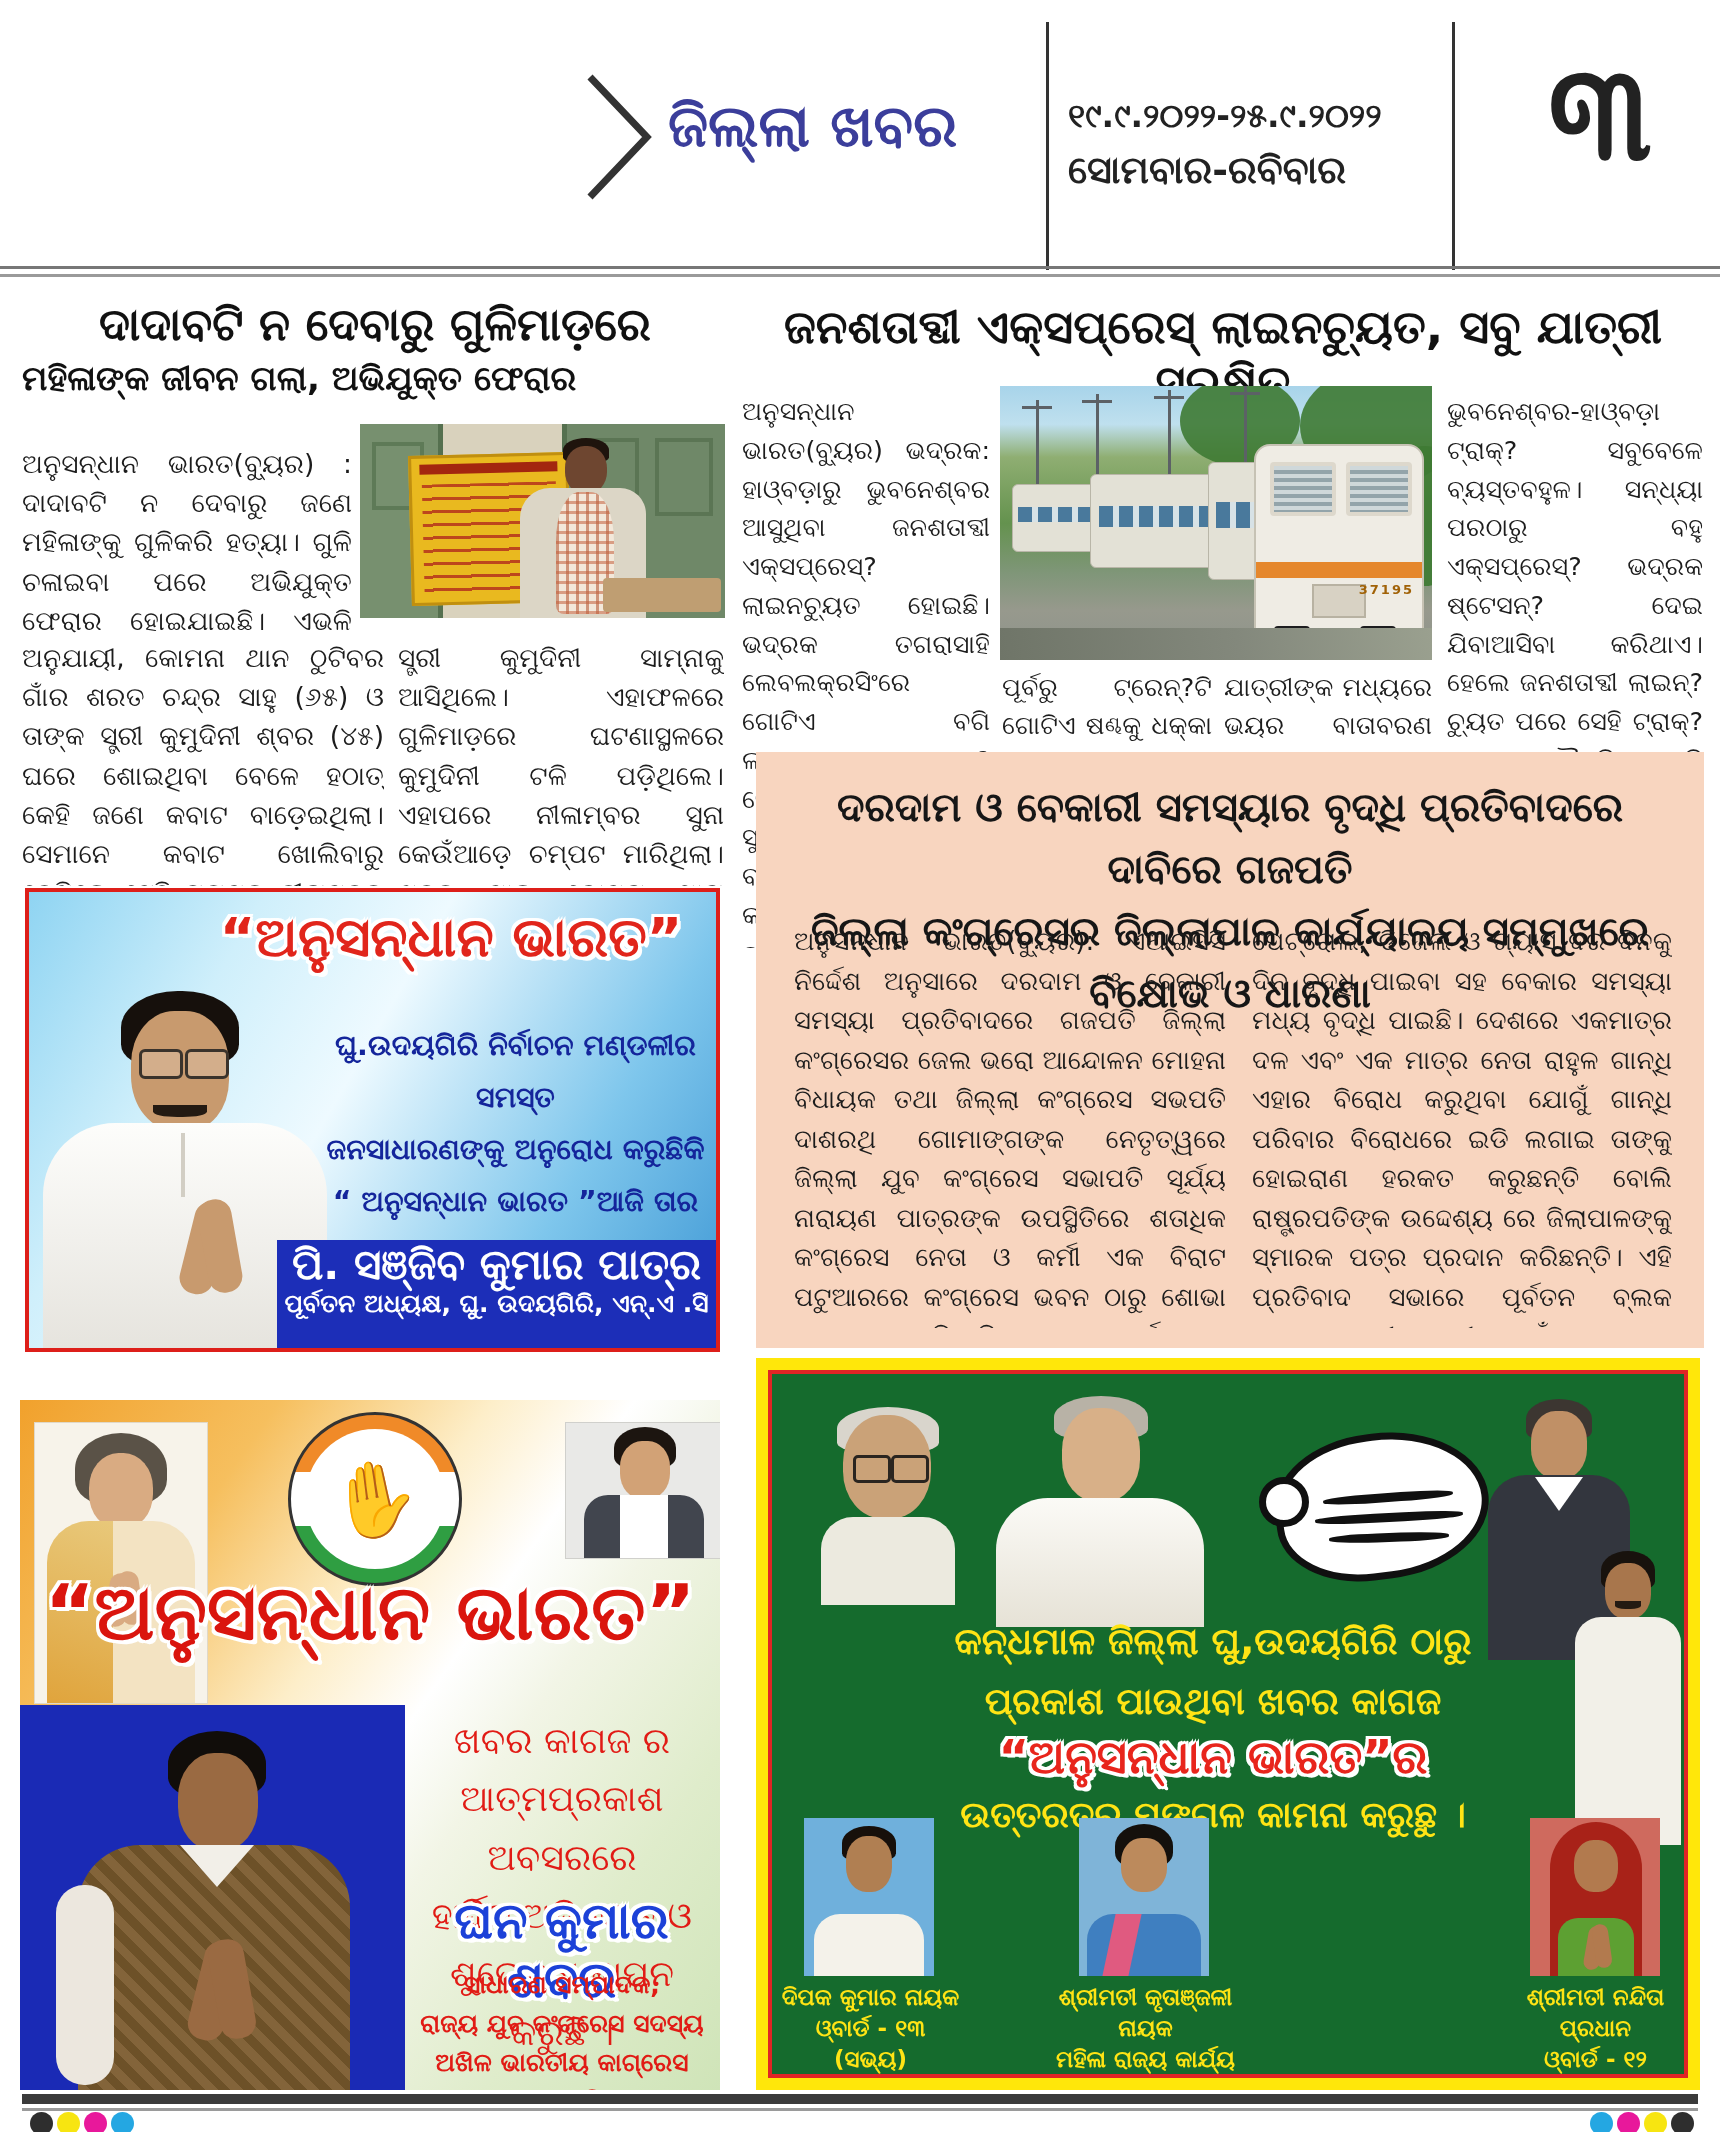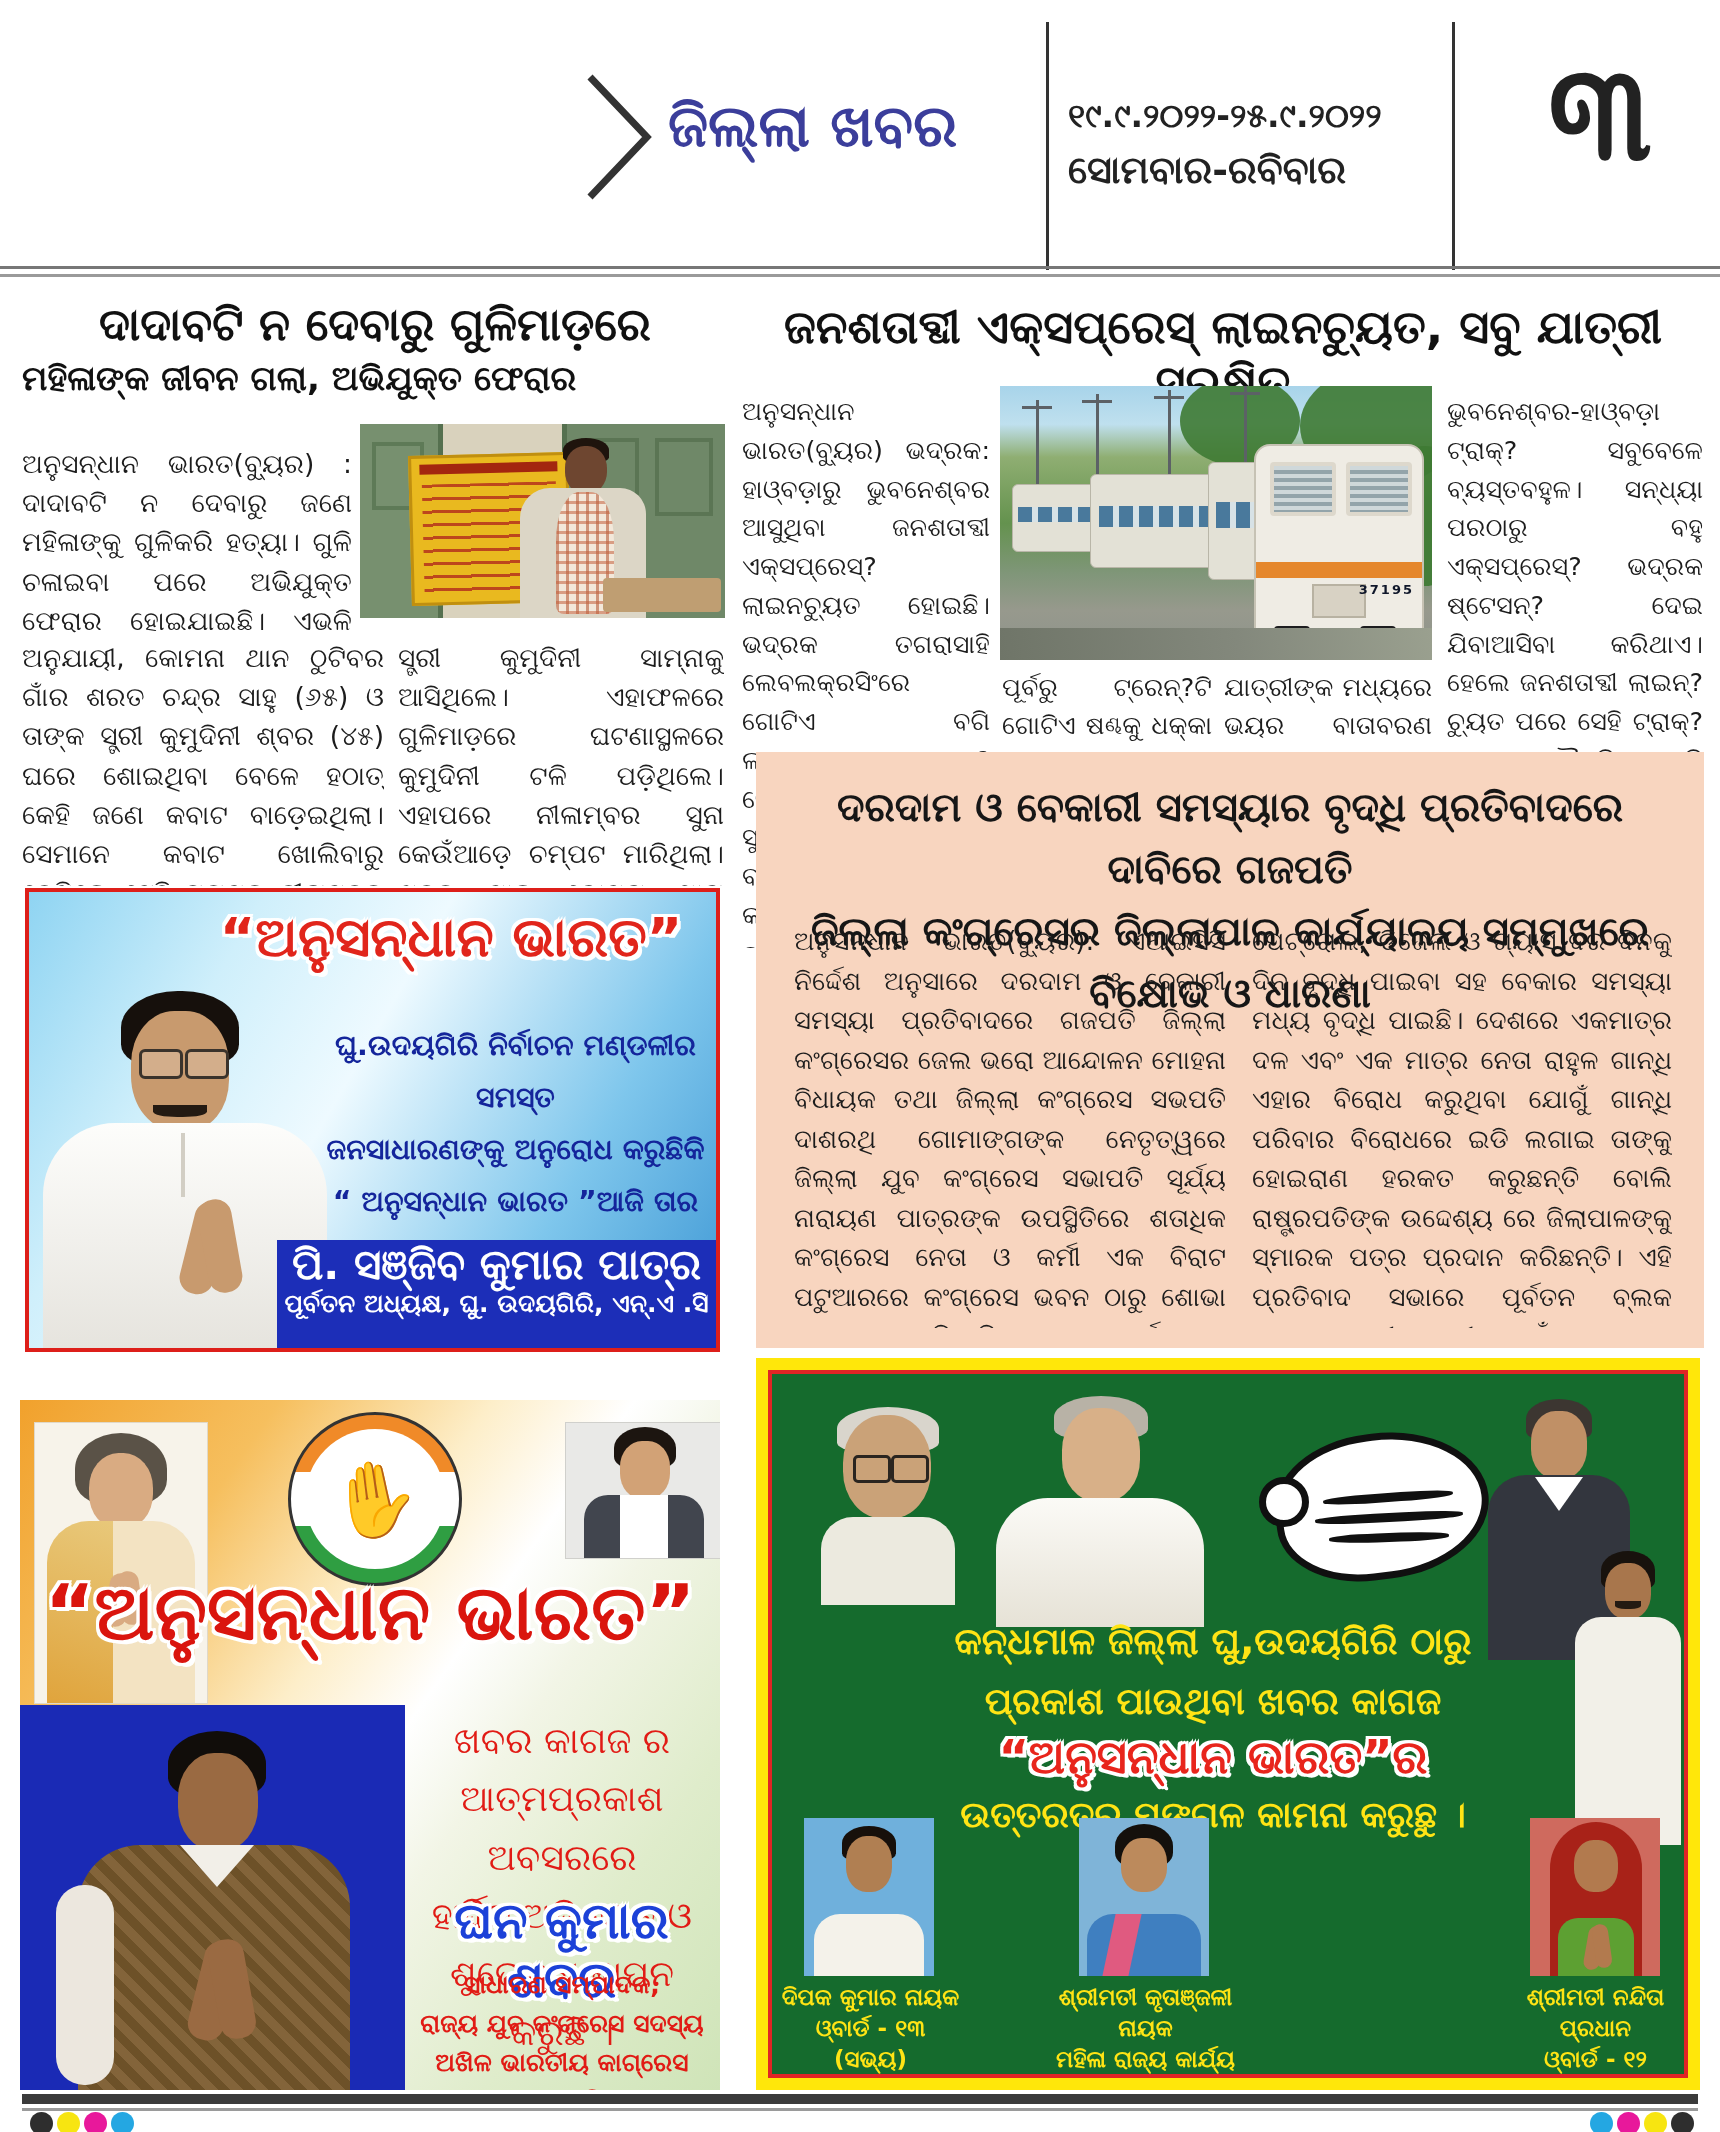--- a/index.html
+++ b/index.html
@@ -37,21 +37,21 @@
   .p2-tree{border-radius:50%;background:#3e7a33;opacity:.9;}
   .p2-pole{width:3px;background:#5c6166;}
   .p2-pole::after{content:"";position:absolute;top:6px;left:-14px;width:30px;height:3px;background:#5c6166;}
   .p2-car{background:#e3e1d6;border-radius:6px;border:1px solid #b9b6a8;}
   .p2-car i{position:absolute;left:6%;right:6%;top:34%;height:22%;display:block;
      background:repeating-linear-gradient(90deg,#49799c 0 14px,#d7e2e6 14px 20px);}
   .p2-loco{background:#efece4;border-radius:16px 16px 8px 8px;border:2px solid #c6c2b4;}
   .p2-win{position:absolute;top:16px;width:58px;height:46px;border:4px solid #ddd8cc;border-radius:4px;
      background:repeating-linear-gradient(180deg,#cfd8da 0 4px,#93a4aa 4px 8px);}
   .p2-stripe{position:absolute;left:0;right:0;top:116px;height:16px;background:#e5872c;}
-  .p2-num{position:absolute;right:8px;top:136px;font-size:13px;color:#0f172a;letter-spacing:2px;font-weight:bold;}
+  .p2-num{position:absolute;right:8px;top:136px;font-size:13px;color:#a16207;letter-spacing:2px;font-weight:bold;}
   .p2-grill{position:absolute;left:56px;top:138px;width:50px;height:30px;background:#d8d2c4;border:2px solid #b8b2a2;}
   .p2-buf{position:absolute;width:36px;height:32px;background:#1d1d1f;border-radius:4px;}
   .p2-track{left:0;bottom:0;width:100%;height:32px;background:linear-gradient(80deg,#6f7568 0%,#83887c 55%,#9aa08f 100%);}
   
   .hair,.face,.torso,.hand{position:absolute;}
   .hand{background:#c89a6e;border-radius:16px;}
   
   .cong-ring{border-radius:50%;background:linear-gradient(180deg,#f08a28 0 34%,#ffffff 34% 66%,#2f9e42 66% 100%);
      border:3px solid #333;}
   .cong-inner{position:absolute;left:14px;top:14px;right:14px;bottom:14px;background:#fff;border-radius:50%;

